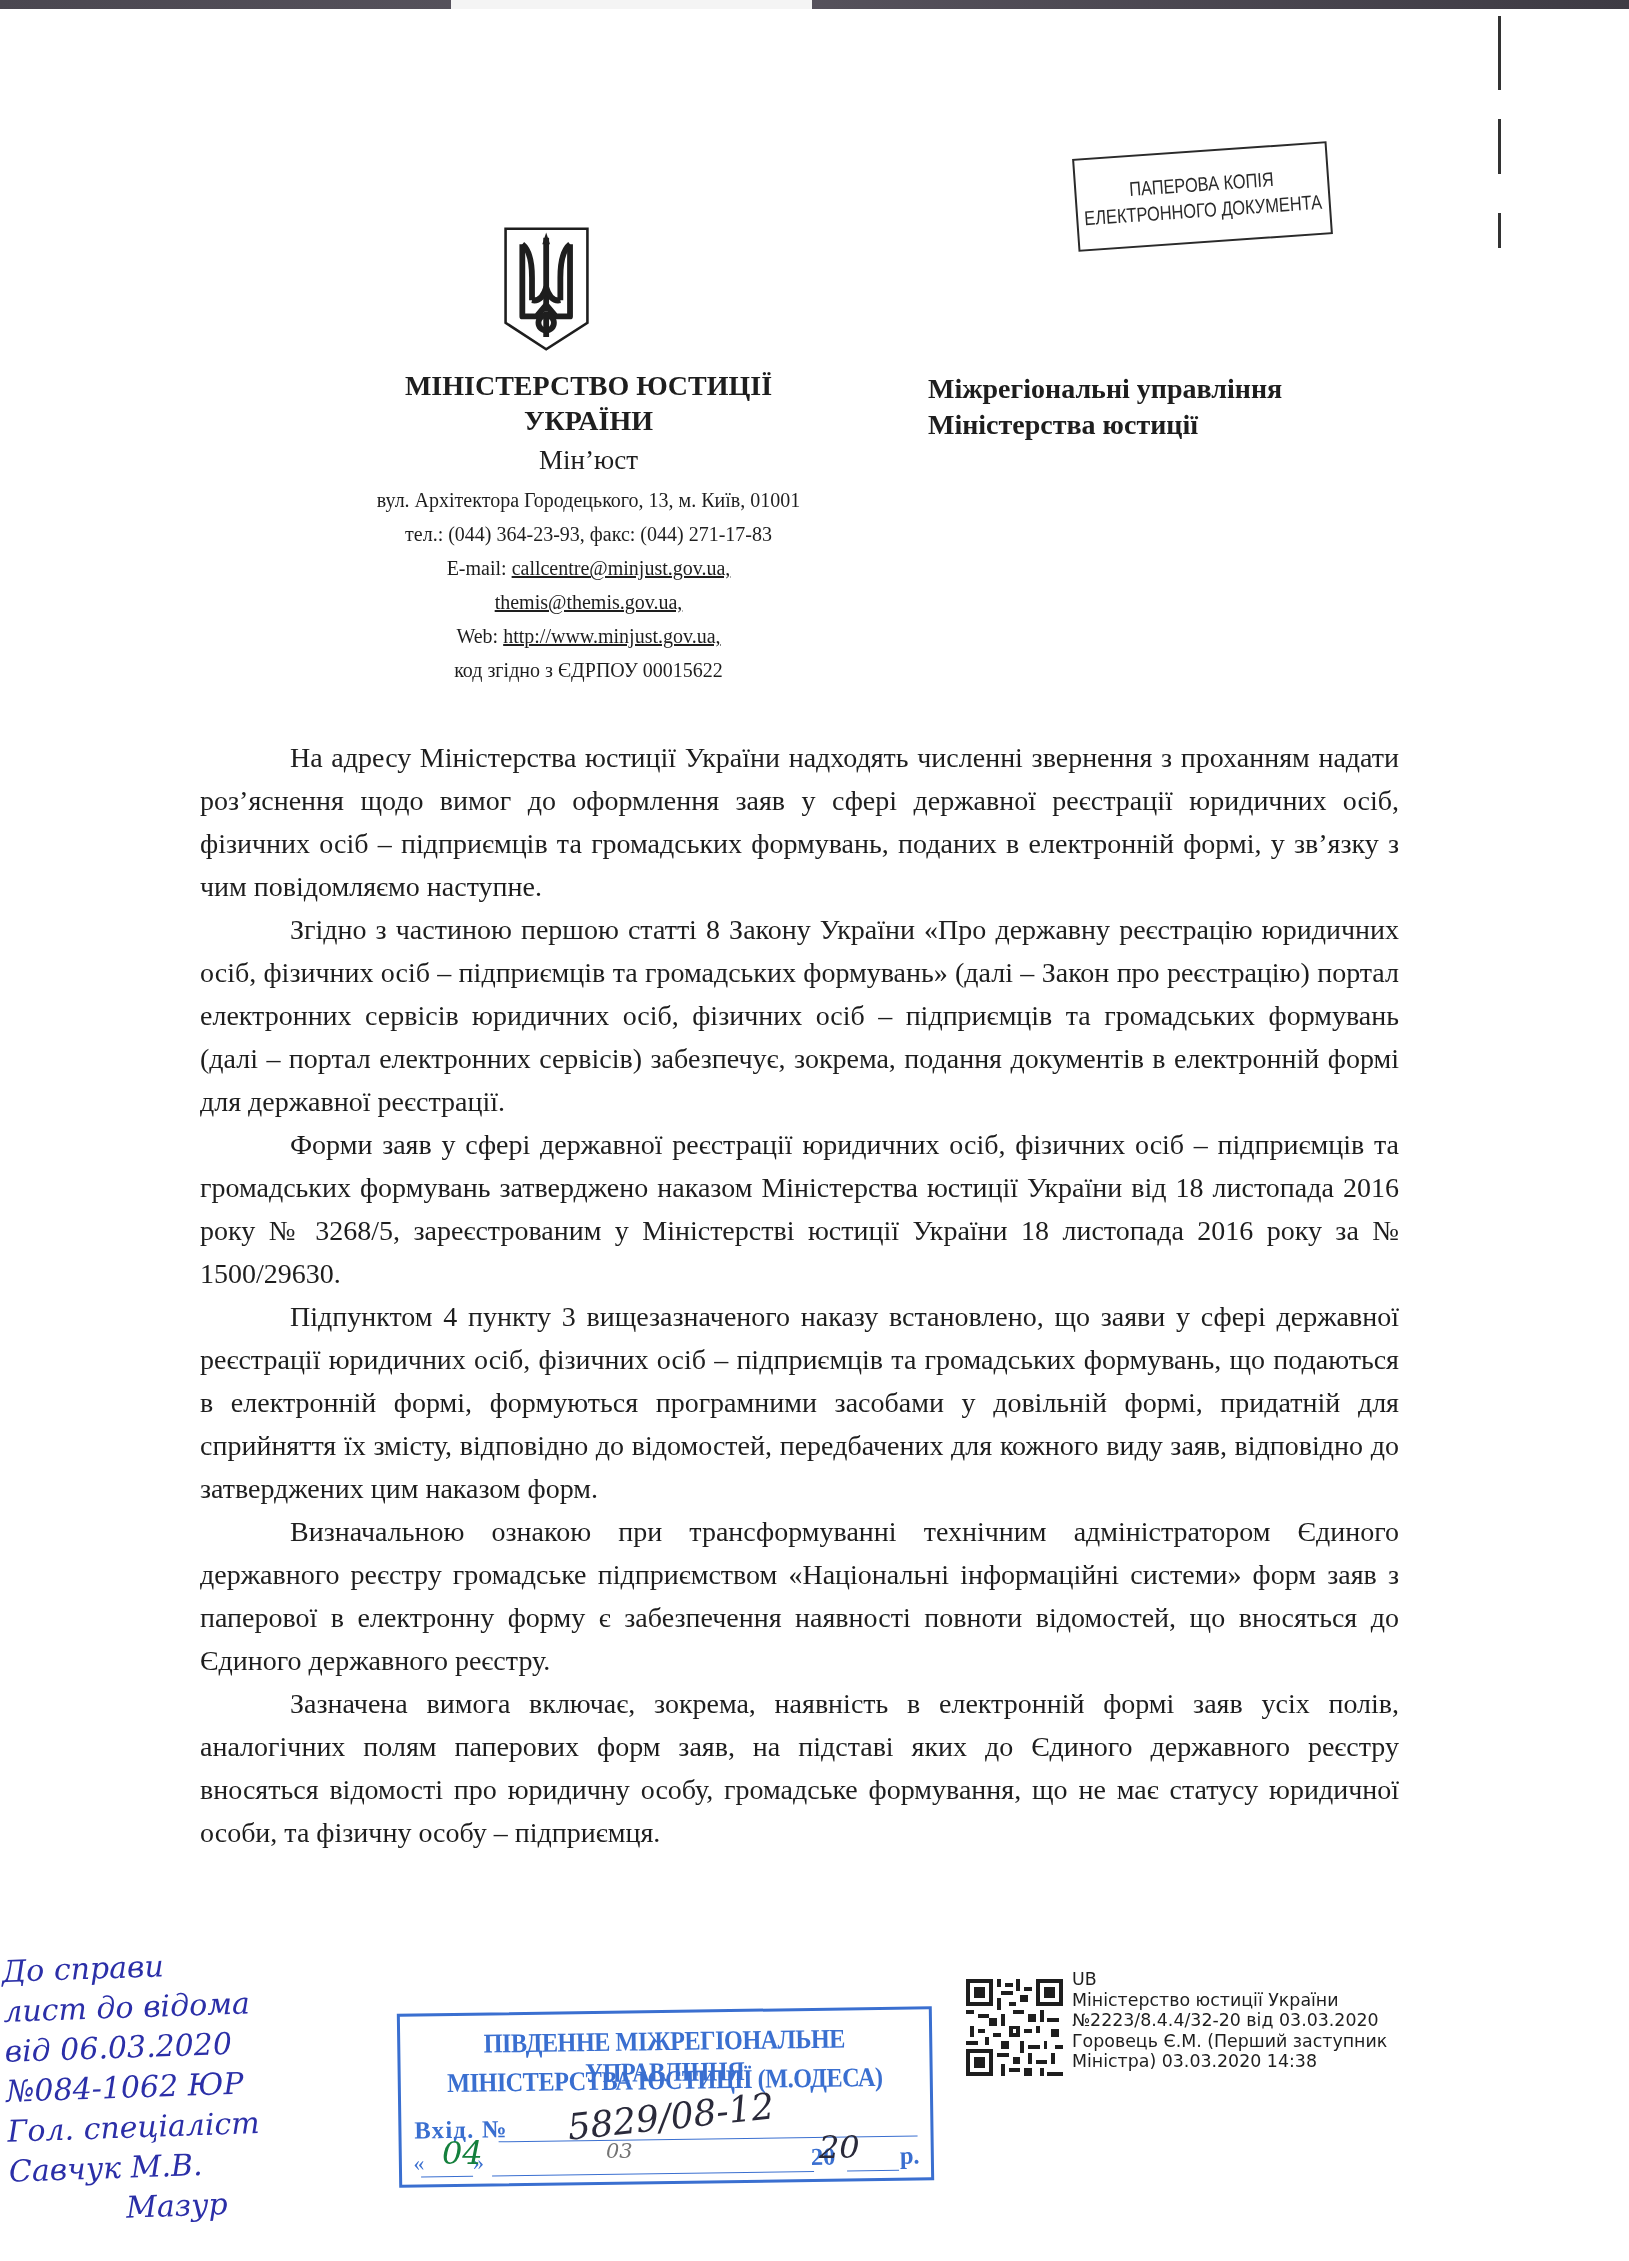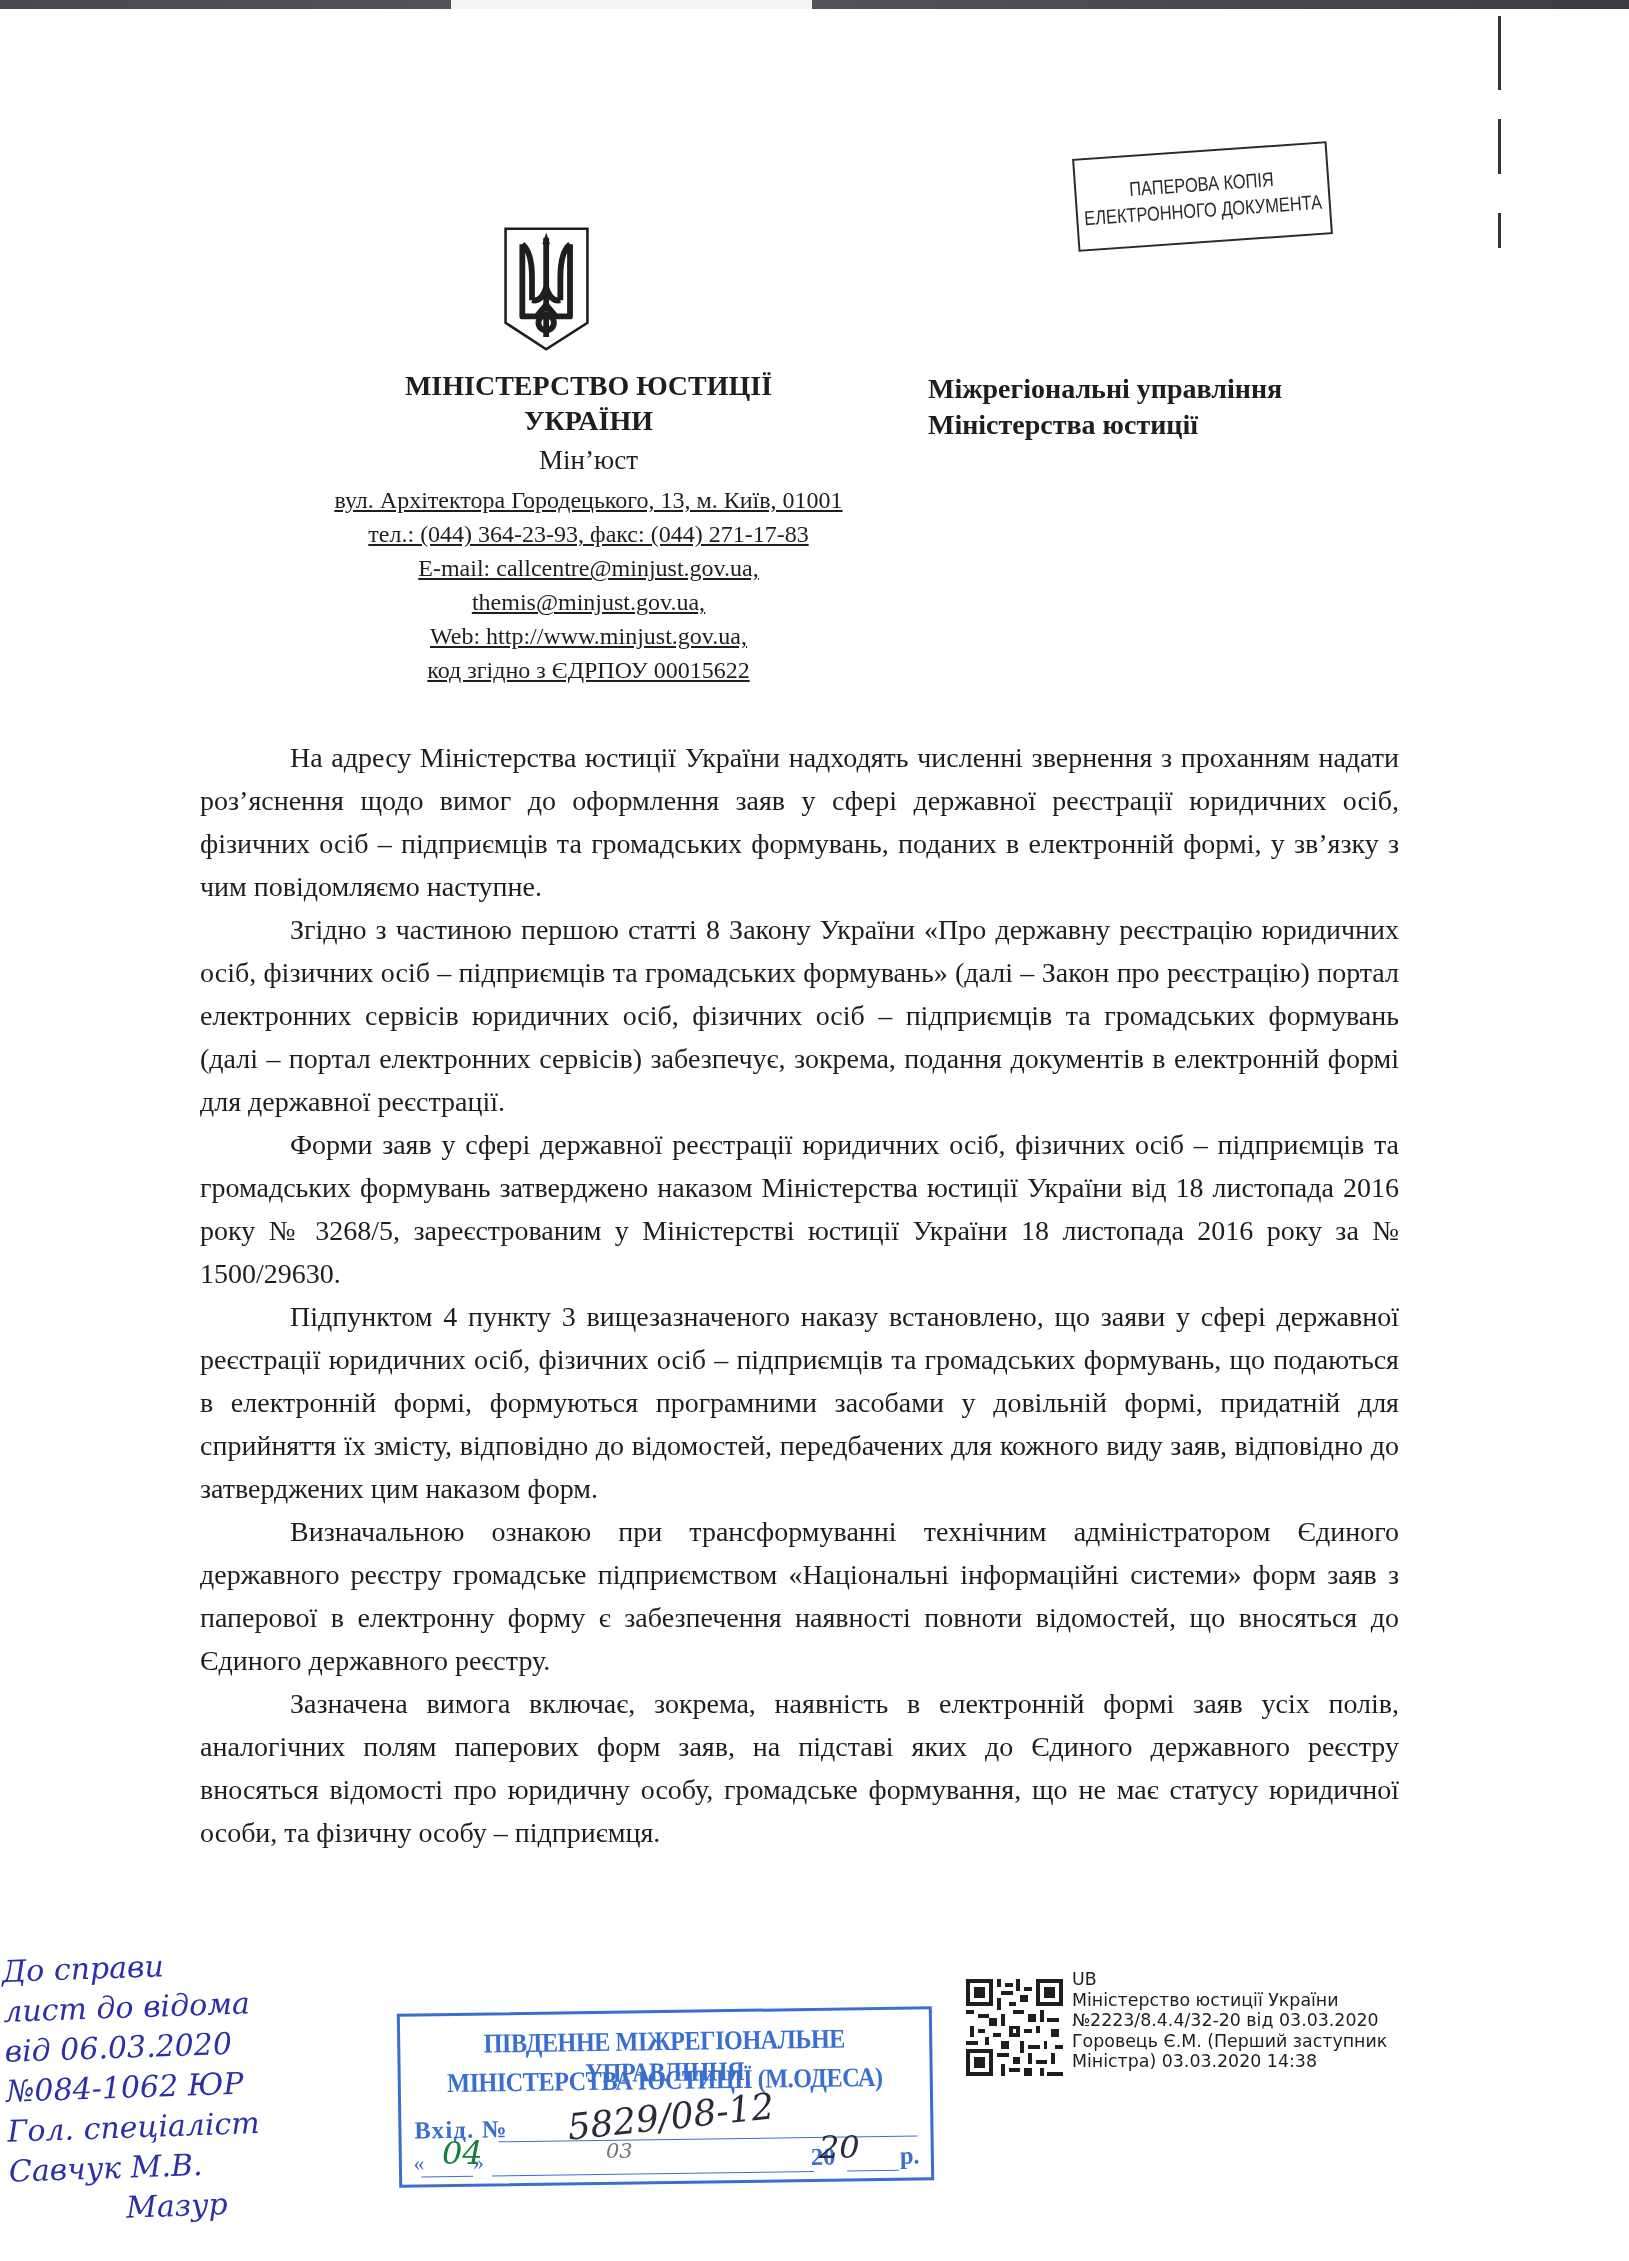--- a/index.html
+++ b/index.html
@@ -30,21 +30,21 @@
 
   .coat {
     position: absolute; left: 503px; top: 226px; width: 87px; height: 126px;
   }
 
   .left-header {
     position: absolute; left: 292px; top: 368px; width: 593px; text-align: center;
   }
   .org-name { font-weight: bold; font-size: 28px; line-height: 35px; }
   .org-short { font-size: 27px; line-height: 39px; margin-top: 2.6px; }
-  .contact { font-size: 24px; line-height: 34px; text-decoration: underline; }
+  .contact { font-size: 20px; line-height: 34px; }
   .contact .u { text-decoration: underline; }
 
   .addressee {
     position: absolute; left: 928px; top: 371px;
     font-weight: bold; font-size: 28px; line-height: 36px;
   }
 
   .body-text {
     position: absolute; left: 200px; top: 736px; width: 1199px;
     font-size: 28px; line-height: 43px; text-align: justify;
@@ -125,21 +125,21 @@
 <div class="left-header">
   <div class="org-name">МІНІСТЕРСТВО ЮСТИЦІЇ</div>
   <div class="org-name">УКРАЇНИ</div>
   <div class="org-short">Мін’юст</div>
   <div class="contact" style="margin-top:3.9px;">вул. Архітектора Городецького, 13, м. Київ, 01001</div>
   <div class="contact">тел.: (044) 364-23-93, факс: (044) 271-17-83</div>
   <div class="contact">
     <span>E-mail: </span><span class="u">callcentre@minjust.gov.ua,</span>
   </div>
   <div class="contact">
-    <span class="u">themis@minjust.gov.ua,</span>
+    <span class="u">themis@themis.gov.ua,</span>
   </div>
   <div class="contact">
     <span>Web: </span><span class="u">http://www.minjust.gov.ua,</span>
   </div>
   <div class="contact">код згідно з ЄДРПОУ 00015622</div>
 </div>
 
 <div class="addressee">
   <div>Міжрегіональні управління</div>
   <div>Міністерства юстиції</div>

